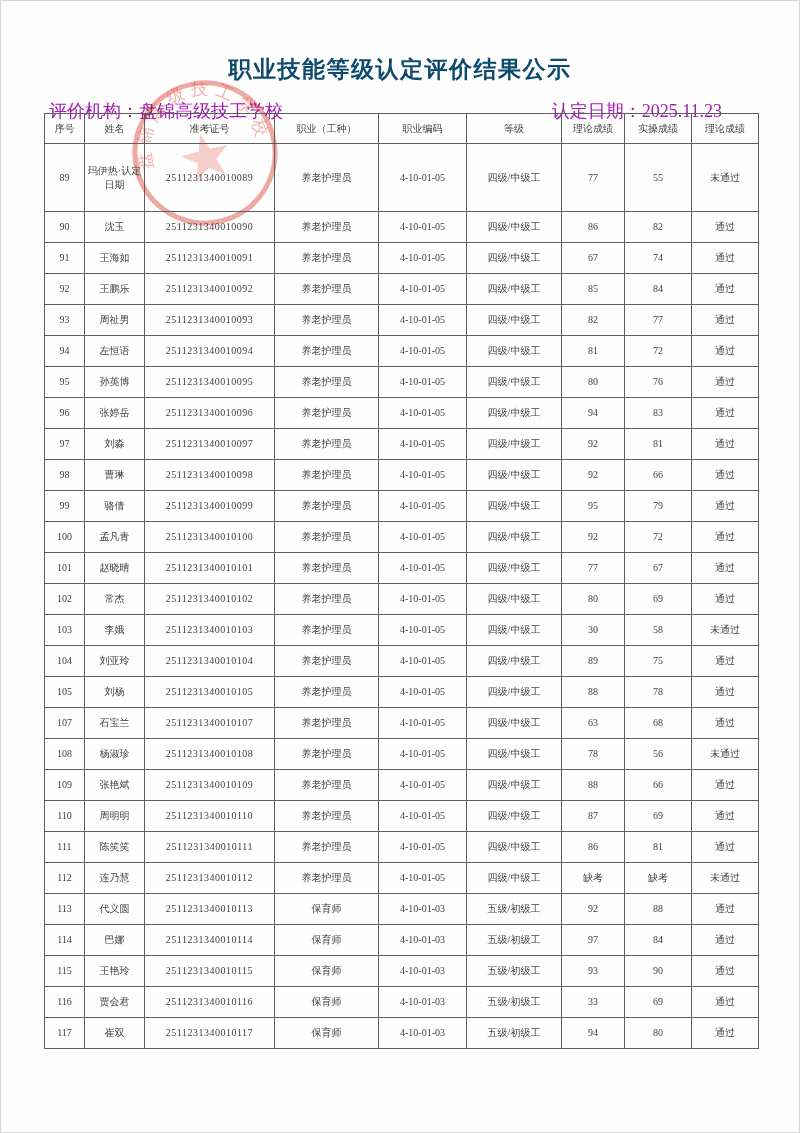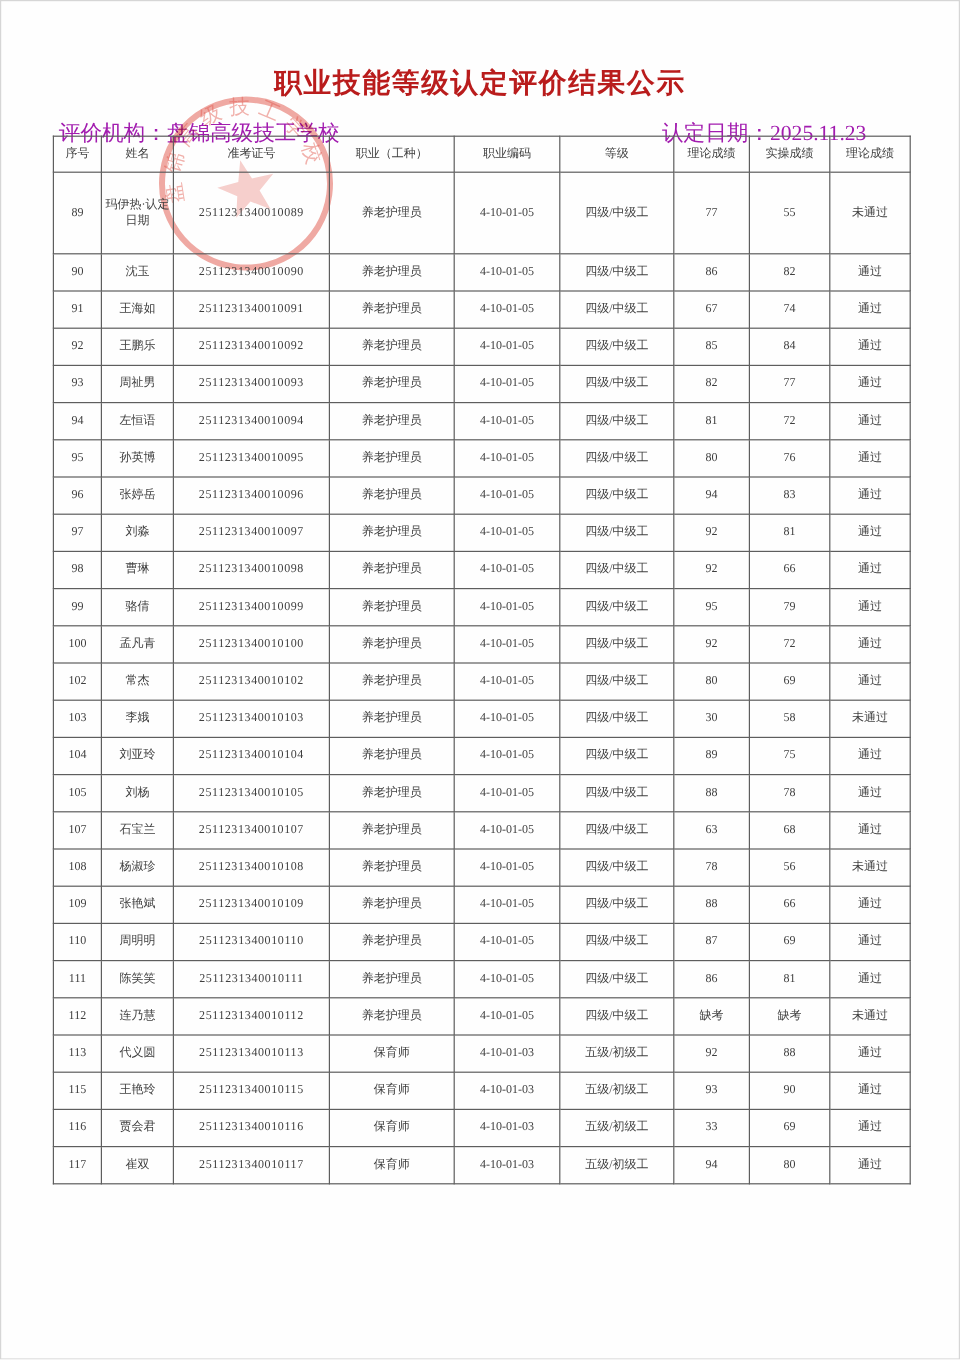--- a/index.html
+++ b/index.html
@@ -4,21 +4,21 @@
 <style>
   html,body{margin:0;padding:0;background:#ffffff;}
   .page{
     position:relative;width:800px;height:1133px;box-sizing:border-box;
     background:#fefefe;border:1px solid #d6d6d6;overflow:hidden;
     font-family:"Liberation Serif","DejaVu Serif",serif;color:#3a3a3a;
   }
   .doc-title{
     margin-top:53px;text-align:center;
     font-family:"Liberation Sans","DejaVu Sans",sans-serif;
-    font-size:23px;font-weight:bold;letter-spacing:1.5px;color:#b91c1c;
+    font-size:23px;font-weight:bold;letter-spacing:1.5px;color:#0c4a6e;
   }
   .meta-row{
     display:flex;justify-content:space-between;align-items:flex-end;
     margin:14px 43px 8px 48px;font-size:18px;color:#a21caf;
   }
   .meta-right{padding-right:34px;margin-left:32px;}
   table.results{
     position:absolute;left:43px;top:112px;width:714px;
     border-collapse:collapse;table-layout:fixed;
     font-size:10px;color:#3f3f3f;
@@ -217,20 +217,31 @@
           <td>孟凡青</td>
           <td class="num">2511231340010100</td>
           <td>养老护理员</td>
           <td>4-10-01-05</td>
           <td>四级/中级工</td>
           <td>92</td>
           <td>72</td>
           <td>通过</td>
         </tr>
         <tr>
+          <td>101</td>
+          <td>赵晓晴</td>
+          <td class="num">2511231340010101</td>
+          <td>养老护理员</td>
+          <td>4-10-01-05</td>
+          <td>四级/中级工</td>
+          <td>77</td>
+          <td>67</td>
+          <td>通过</td>
+        </tr>
+        <tr>
           <td>102</td>
           <td>常杰</td>
           <td class="num">2511231340010102</td>
           <td>养老护理员</td>
           <td>4-10-01-05</td>
           <td>四级/中级工</td>
           <td>80</td>
           <td>69</td>
           <td>通过</td>
         </tr>
@@ -338,20 +349,31 @@
           <td>代义圆</td>
           <td class="num">2511231340010113</td>
           <td>保育师</td>
           <td>4-10-01-03</td>
           <td>五级/初级工</td>
           <td>92</td>
           <td>88</td>
           <td>通过</td>
         </tr>
         <tr>
+          <td>114</td>
+          <td>巴娜</td>
+          <td class="num">2511231340010114</td>
+          <td>保育师</td>
+          <td>4-10-01-03</td>
+          <td>五级/初级工</td>
+          <td>97</td>
+          <td>84</td>
+          <td>通过</td>
+        </tr>
+        <tr>
           <td>115</td>
           <td>王艳玲</td>
           <td class="num">2511231340010115</td>
           <td>保育师</td>
           <td>4-10-01-03</td>
           <td>五级/初级工</td>
           <td>93</td>
           <td>90</td>
           <td>通过</td>
         </tr>

